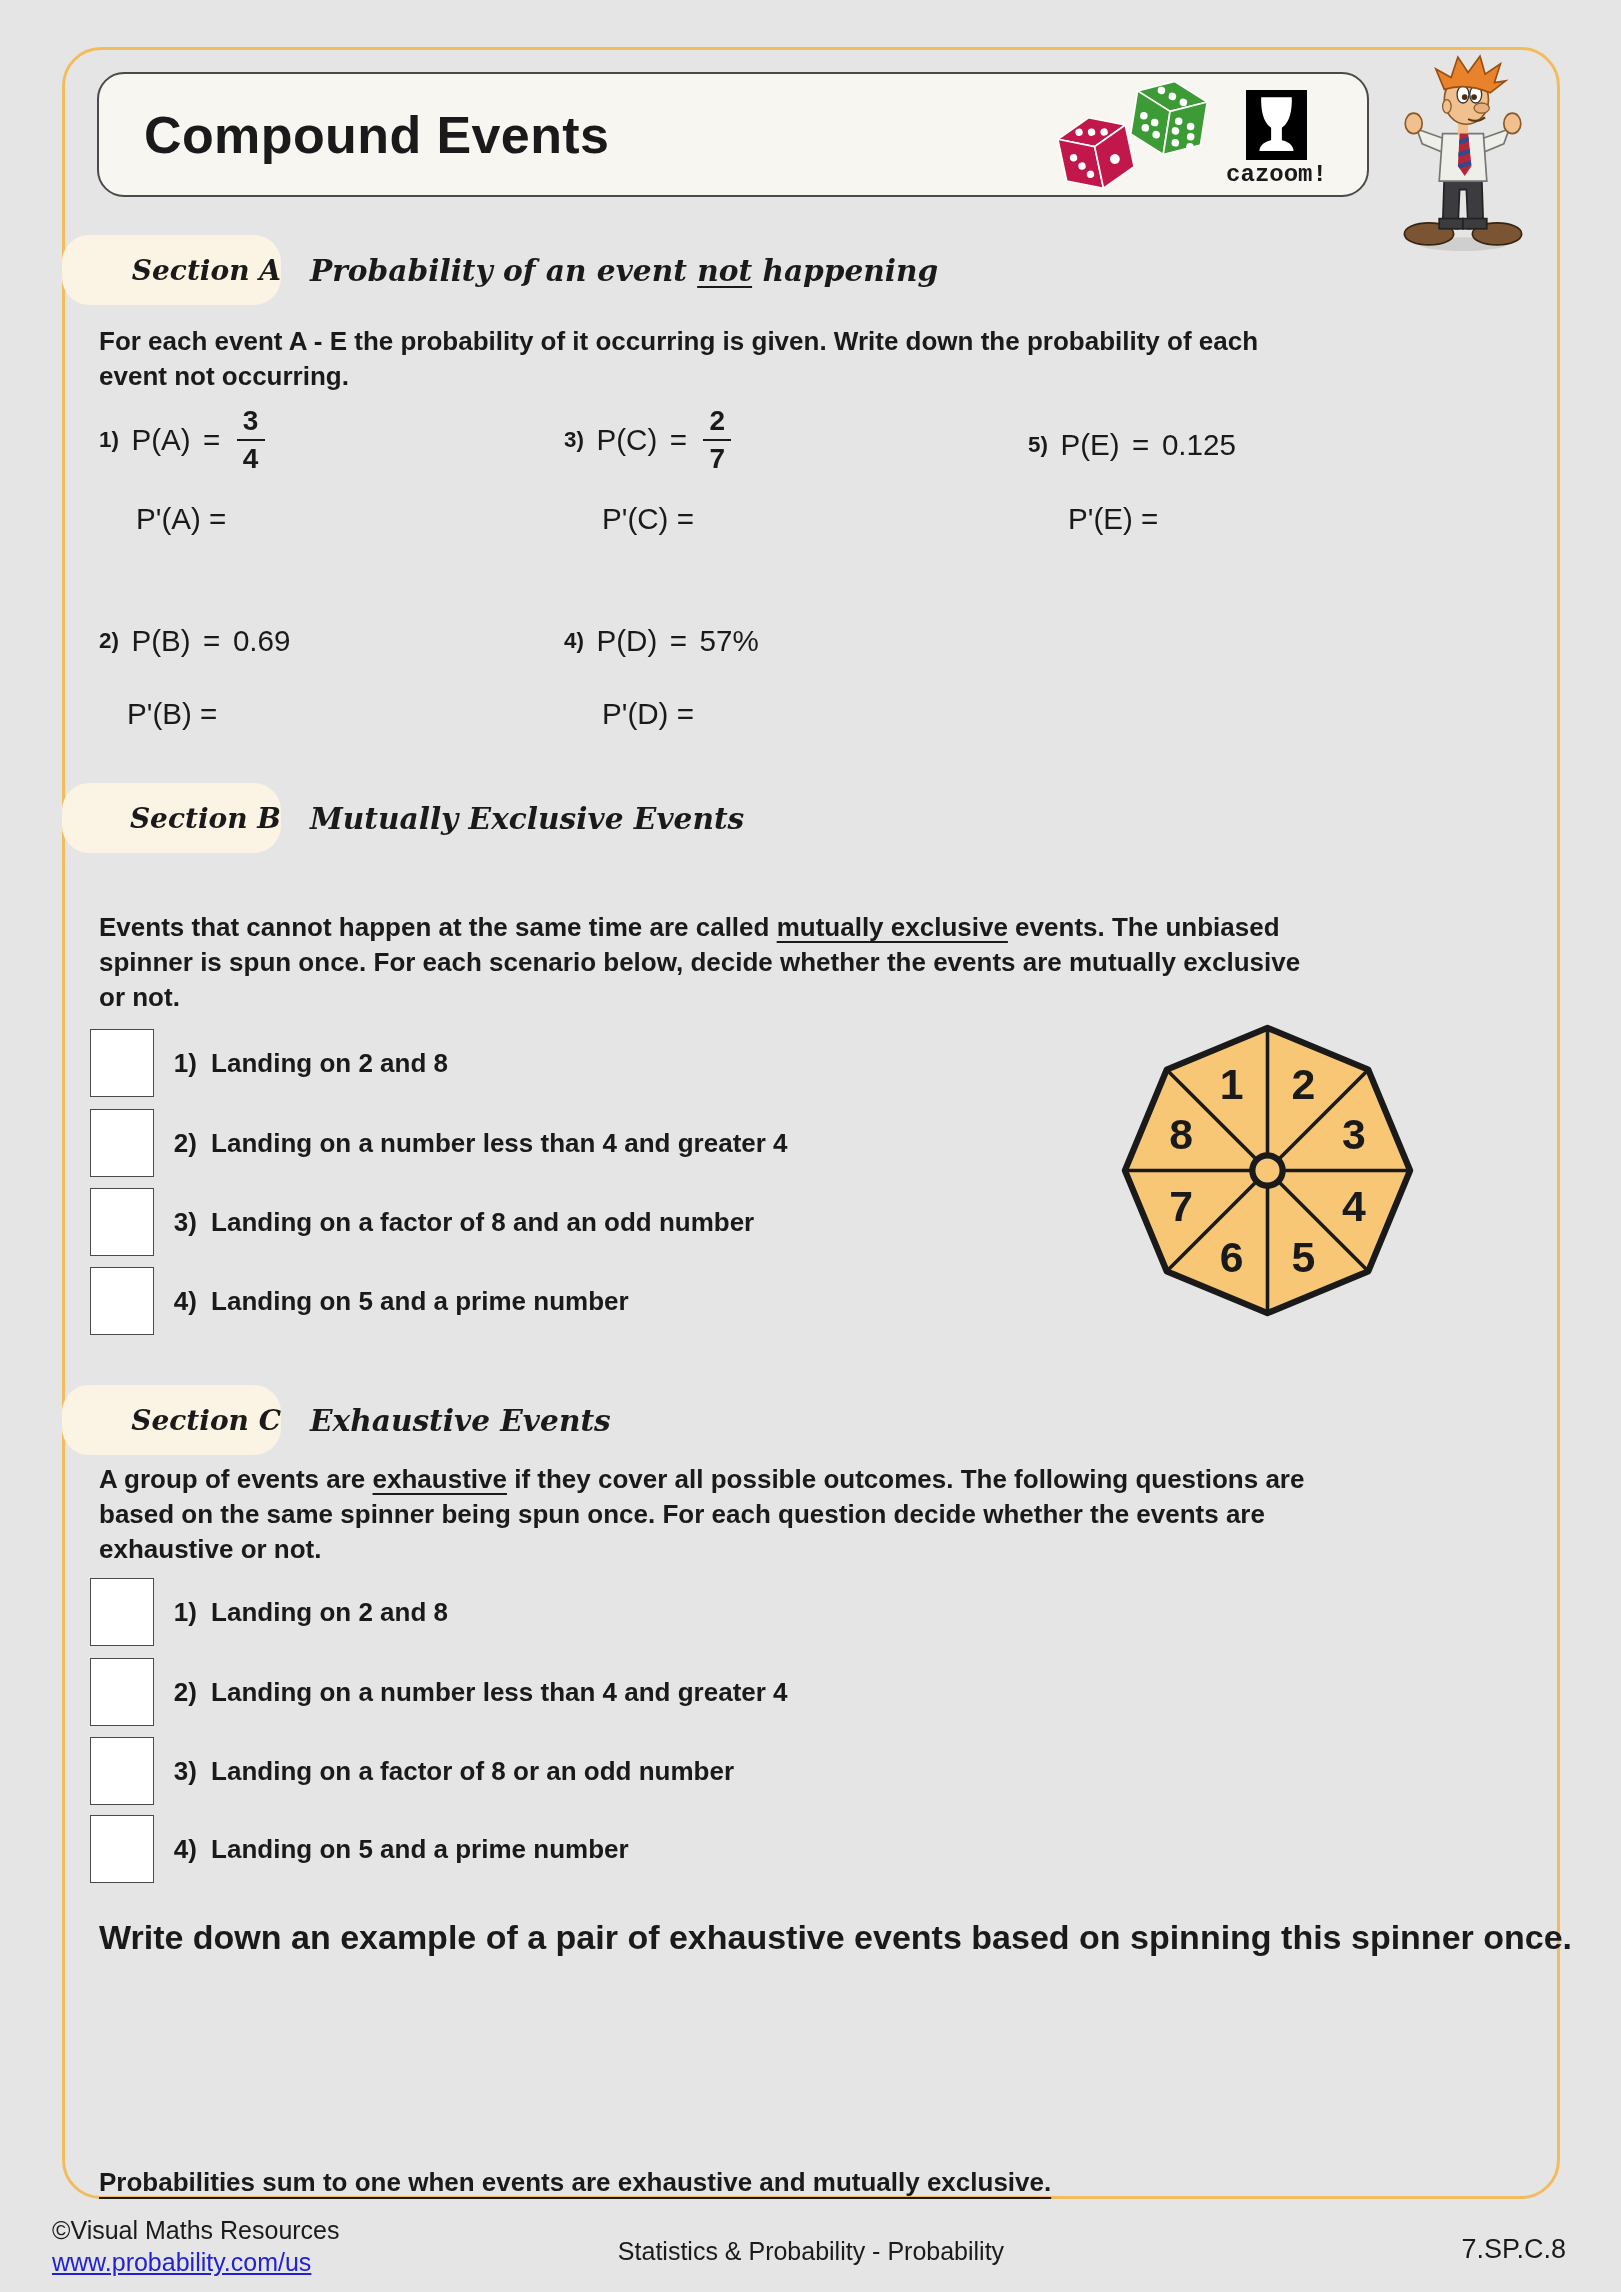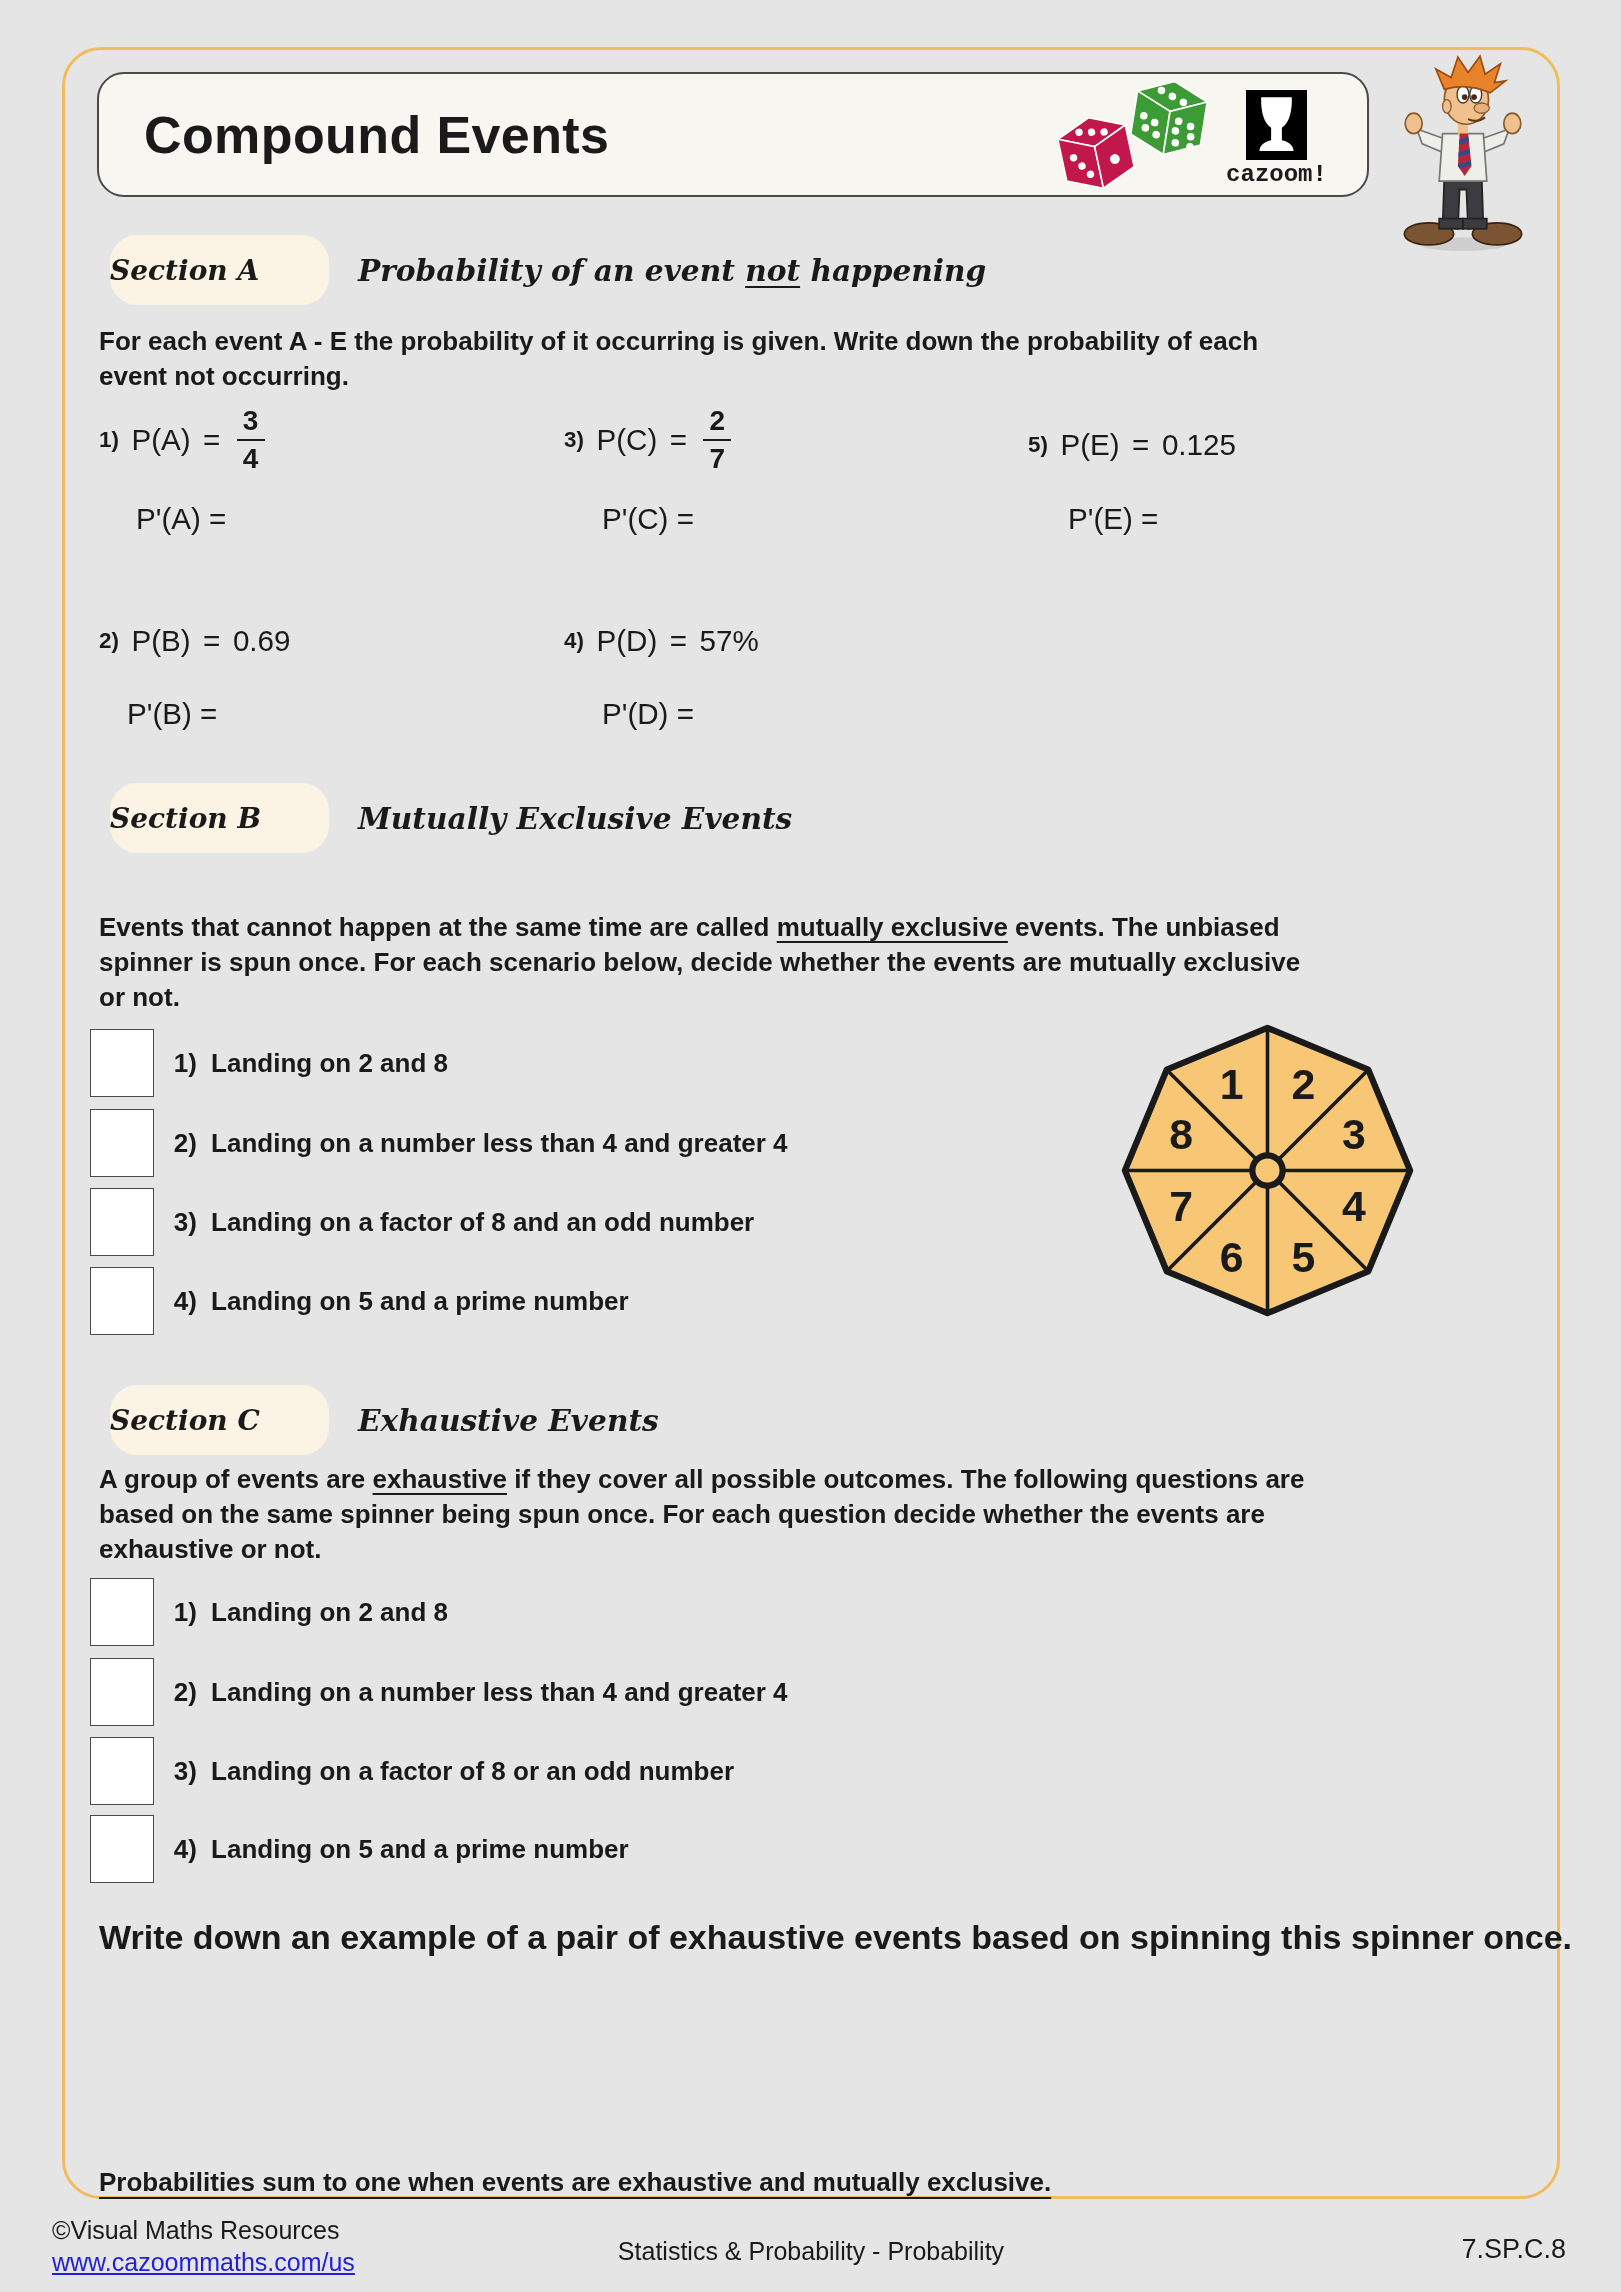--- a/index.html
+++ b/index.html
@@ -24,21 +24,21 @@
   .die { position:absolute; }
   .logo { position:absolute; left:1214px; top:90px; width:125px; text-align:center; }
   .logo-box { width:61px; height:70px; background:#000; margin:0 auto; }
   .logo-text { font-family:Liberation Mono, monospace; font-weight:bold; font-size:24px; margin-top:0.9px; }
   .character { position:absolute; left:1395px; top:52px; }
 
   
   .section-header { position:absolute; left:62px; display:flex; align-items:center; }
   .pill {
     width:219px; height:70px; background:#FBF3E4; border-radius:27px;
-    display:flex; align-items:center; justify-content:flex-start;margin-left:48px;
+    display:flex; align-items:center; justify-content:flex-end;
   }
   .serif-h { font-family:"DejaVu Serif", serif; font-style:italic; font-weight:bold; }
   .pill-label { font-size:28px; }
   .section-heading { font-size:29.6px; margin-left:29px; }
 
   .intro { position:absolute; left:99px; font-size:26px; font-weight:bold; line-height:35px; }
   .ul { text-decoration:underline; text-underline-offset:4.5px; text-decoration-thickness:2.2px; }
 
   
   .problem { position:absolute; display:flex; align-items:center; gap:12.5px; font-weight:bold; }
@@ -325,19 +325,19 @@
     <span class="q-num">4)</span>
     <span class="q-text">Landing on 5 and a prime number</span>
   </div>
 
   <div class="write-prompt">Write down an example of a pair of exhaustive events based on spinning this spinner once.</div>
 
   <div class="note">Probabilities sum to one when events are exhaustive and mutually exclusive.</div>
 
   <div class="footer-left">
     <div>©Visual Maths Resources</div>
-    <a class="footer-link" href="#">www.cazoommaths.com/us</a>
+    <a class="footer-link" href="#">www.probability.com/us</a>
   </div>
   <div class="footer-center">Statistics &amp; Probability - Probability</div>
   <div class="footer-right">7.SP.C.8</div>
 
 </div>
 
 
 </body></html>

